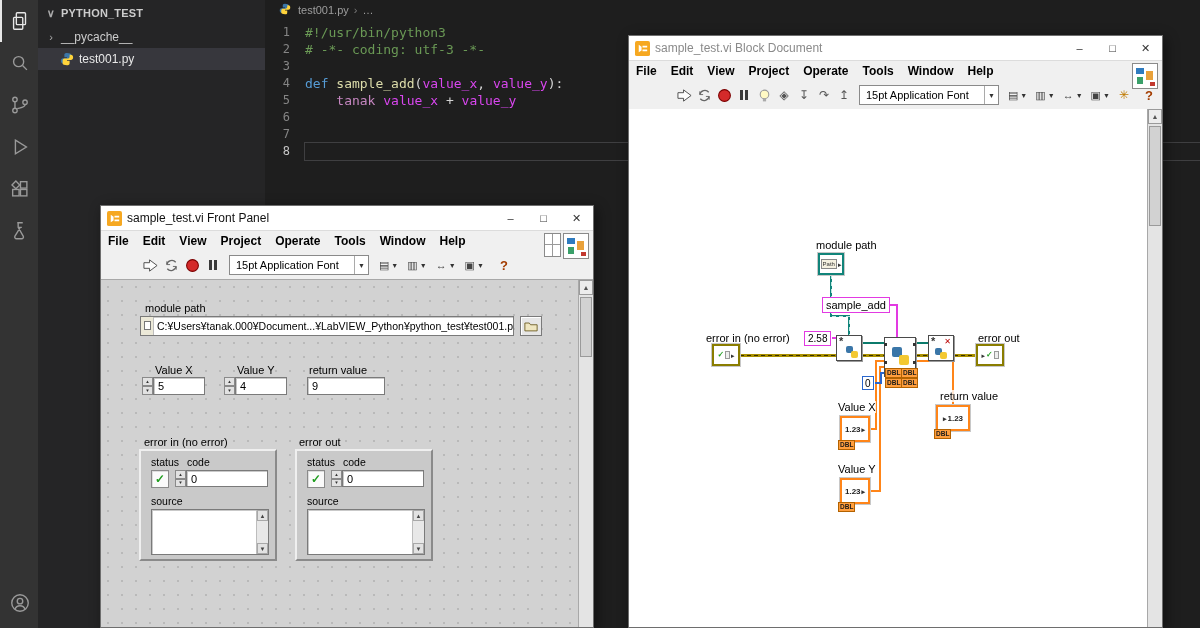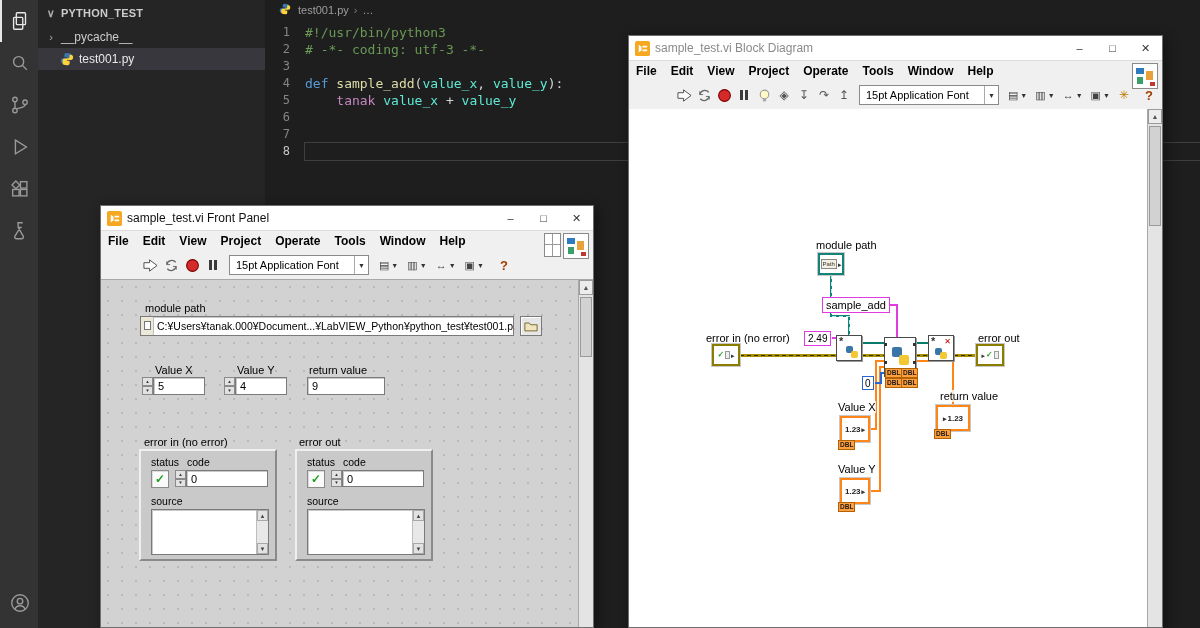--- a/index.html
+++ b/index.html
@@ -23,21 +23,21 @@
   .editor{position:absolute;left:265px;top:0;right:0;height:628px;background:#1e1e1e;z-index:0;}
   .breadcrumb{height:19px;display:flex;align-items:center;gap:5px;padding-left:14px;color:#9d9d9d;font-size:11px;}
   .bc-sep{color:#7a7a7a;}
   .code{font-family:"DejaVu Sans Mono",monospace;font-size:13px;line-height:17px;margin-top:5px;}
   .cl{display:flex;height:17px;}
   .ln{width:40px;text-align:right;color:#858585;padding-right:15px;flex:none;font-size:12px;line-height:17px;}
   .lb{flex:1;white-space:pre;color:#d4d4d4;}
   .cl.active .ln{color:#c6c6c6;}
   .cl.active .lb{outline:1px solid #3f3f41;}
   .tk-c{color:#6a9955;} .tk-k{color:#569cd6;} .tk-k2{color:#c586c0;}
-  .tk-f{color:#dcdcaa;} .tk-v{color:#5eead4;} .tk-p{color:#d4d4d4;}
+  .tk-f{color:#dcdcaa;} .tk-v{color:#d946ef;} .tk-p{color:#d4d4d4;}
 
   
   .lvwin{position:absolute;background:#f0f0f0;border:1px solid #6e6e6e;box-shadow:3px 3px 12px rgba(0,0,0,.45);}
   .fp{left:100px;top:205px;width:494px;height:423px;z-index:10;}
   .bd{left:628px;top:35px;width:535px;height:593px;z-index:11;}
   .tbar{height:25px;background:#ffffff;display:flex;align-items:center;border-bottom:1px solid #dcdcdc;}
   .lvicon{width:15px;height:15px;margin:0 5px 0 6px;flex:none;}
   .ttl{font-size:12px;color:#111;white-space:nowrap;}
   .bd .ttl{color:#8a8a8a;}
   .winbtns{margin-left:auto;display:flex;height:100%;}
@@ -427,21 +427,21 @@
   </div>
 
   <div class="lvwin bd">
     <div class="tbar">
       <span class="lvicon">
         <svg viewBox="0 0 16 16">
             <rect width="16" height="16" rx="2" fill="#f6a821"></rect>
             <path d="M4 4v8l3-2V6zM8 5h5v2H8zM8 9h5v2H8z" fill="#fff"></path>
           </svg>
       </span>
-      <span class="ttl">sample_test.vi Block Diagram</span>
+      <span class="ttl">sample_test.vi Block Document</span>
       <div class="winbtns">
         <span class="wbtn">–</span>
         <span class="wbtn">□</span>
         <span class="wbtn">✕</span>
       </div>
     </div>
     <div class="menubar">
       <span class="mi">File</span>
       <span class="mi">Edit</span>
       <span class="mi">View</span>
@@ -547,21 +547,21 @@
       </svg>
 
       <div class="dg-label" style="left:187px;top:130px;">module path</div>
       <div class="dg-label" style="left:77px;top:223px;">error in (no error)</div>
       <div class="dg-label" style="left:349px;top:223px;">error out</div>
       <div class="dg-label" style="left:209px;top:292px;">Value X</div>
       <div class="dg-label" style="left:209px;top:354px;">Value Y</div>
       <div class="dg-label" style="left:311px;top:281px;">return value</div>
 
       <div class="const" style="left:193px;top:188px;height:16px;font-size:11px;">sample_add</div>
-      <div class="const" style="left:175px;top:222px;height:15px;">2.49</div>
+      <div class="const" style="left:175px;top:222px;height:15px;">2.58</div>
       <div class="const int" style="left:233px;top:267px;height:14px;">0</div>
 
       <div class="term path-term" style="left:189px;top:144px;">
         <span class="path-mini">Path</span>
         <span class="tri">▸</span>
       </div>
       <div class="term err-term" style="left:83px;top:235px;">
         <span class="mini-check">✓</span>
         <span class="mini-box"></span>
         <span class="tri">▸</span>

